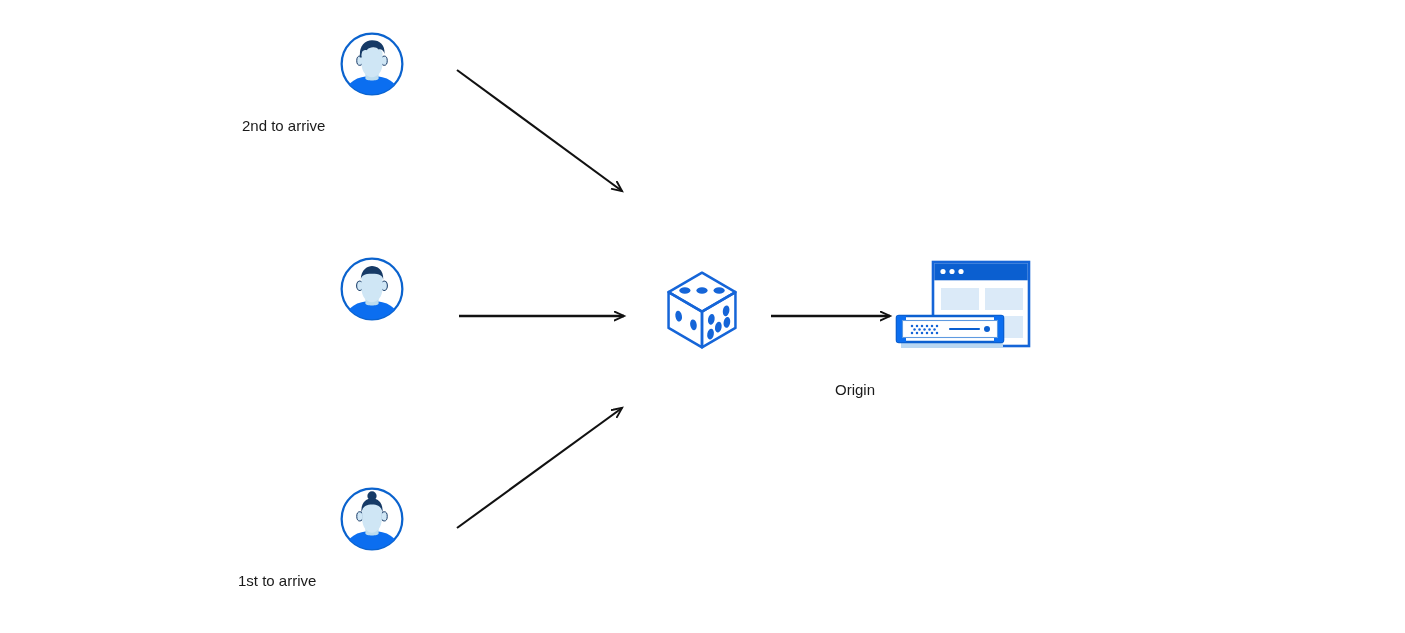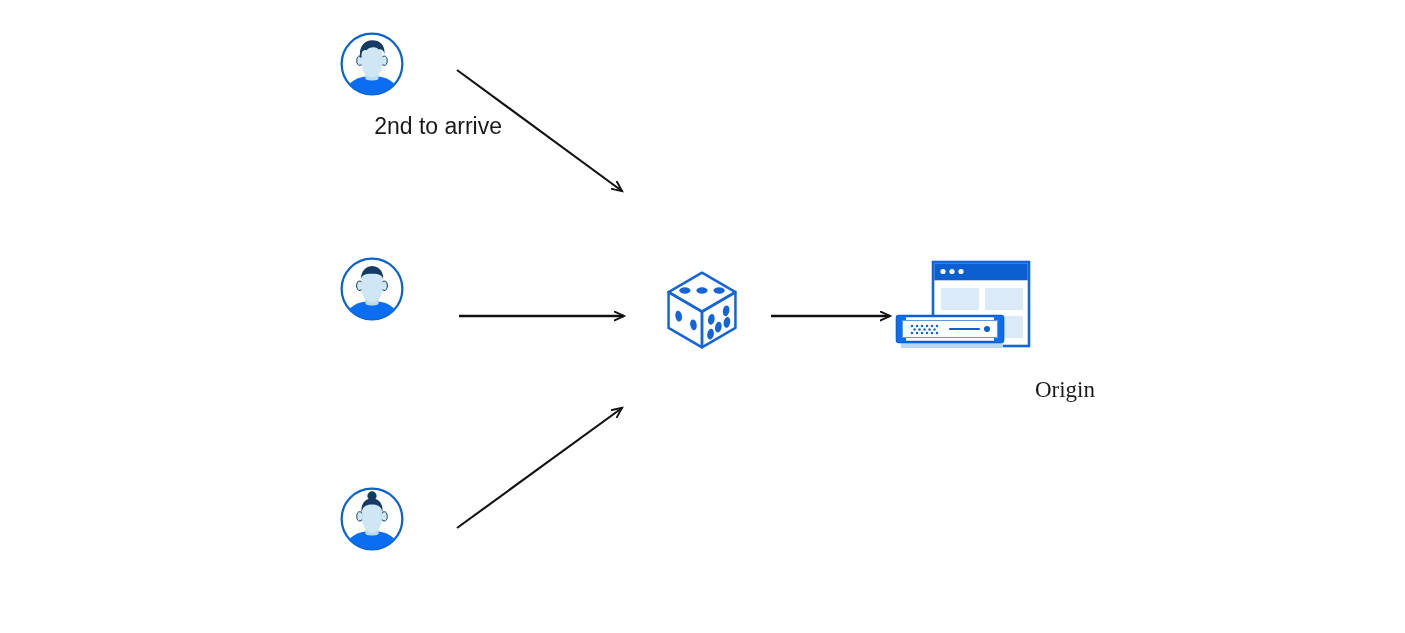--- a/index.html
+++ b/index.html
@@ -22,22 +22,22 @@
   }
   .node {
     position: absolute;
   }
   .icon-wrap {
     display: block;
   }
   .node-label {
     position: absolute;
     width: 260px;
-    text-align: right;
-    font-size: 23px;
+    text-align: left;
+    font-size: 15px;
     line-height: 24px;
     color: #1a1a1a;
     font-family: "Liberation Sans", sans-serif;
     white-space: nowrap;
   }
   .arrow-layer {
     position: absolute;
     left: 0;
     top: 0;
     width: 1405px;
@@ -46,21 +46,21 @@
   }
   
   #client-0 { left: 339px; top: 31px; width: 66px; height: 66px; }
   #client-1 { left: 339px; top: 256px; width: 66px; height: 66px; }
   #client-2 { left: 339px; top: 486px; width: 66px; height: 66px; }
   #label-client-0 { left: 242px; top: 114px; }
   #label-client-1 { left: 242px; top: 340px; }
   #label-client-2 { left: 238px; top: 569px; }
   #dice-node { left: 663px; top: 268px; width: 78px; height: 84px; }
   #origin-node { left: 893px; top: 258px; width: 140px; height: 104px; }
-  #label-origin { left: 835px; top: 378px; font-family: Liberation Serif, serif; }
+  #label-origin { left: 835px; top: 378px; }
 </style>
 </head>
 <body>
 
 <div class="canvas">
 
   <svg class="arrow-layer" viewBox="0 0 1405 633" width="1405" height="633" xmlns="http://www.w3.org/2000/svg">
     <defs>
       <marker id="ah" markerWidth="13" markerHeight="13" refX="10.5" refY="5" orient="auto" markerUnits="userSpaceOnUse">
         <path d="M1,0.6 L10.6,5 L1,9.4" fill="none" stroke="#111111" stroke-width="1.9" stroke-linecap="round" stroke-linejoin="miter"></path>
@@ -147,20 +147,21 @@
         <ellipse cx="31.5" cy="46" rx="4.6" ry="7" fill="#cfe6f5" stroke="#163a66" stroke-width="1.5"></ellipse>
         <ellipse cx="68.5" cy="46" rx="4.6" ry="7" fill="#cfe6f5" stroke="#163a66" stroke-width="1.5"></ellipse>
         <path d="M35,35 C35,23 65,23 65,35 L65,49 C65,63 57,71 50,71 C43,71 35,63 35,49 Z" fill="#cfe6f5"></path>
 
         <circle cx="50" cy="15" r="7" fill="#163a66"></circle>
         <path d="M34,40 C33,24 42,19 50,19 C58,19 67,24 66,40
                  C64,31 59,28 50,28 C41,28 36,31 34,40 Z" fill="#163a66"></path>
       </g>
     </svg>
   </div>
+  <div class="node-label" id="label-client-2">1st to arrive</div>
 
   <div class="node" id="dice-node">
     <svg class="icon-wrap" viewBox="0 0 100 108" width="78" height="84" xmlns="http://www.w3.org/2000/svg">
       <g fill="none" stroke="#1565d8" stroke-width="3.2" stroke-linejoin="round">
 
         <path d="M50,6 L93,31 L50,56 L7,31 Z"></path>
 
         <path d="M7,31 L50,56 L50,102 L7,77 Z"></path>
 
         <path d="M93,31 L93,77 L50,102 L50,56 Z"></path>

